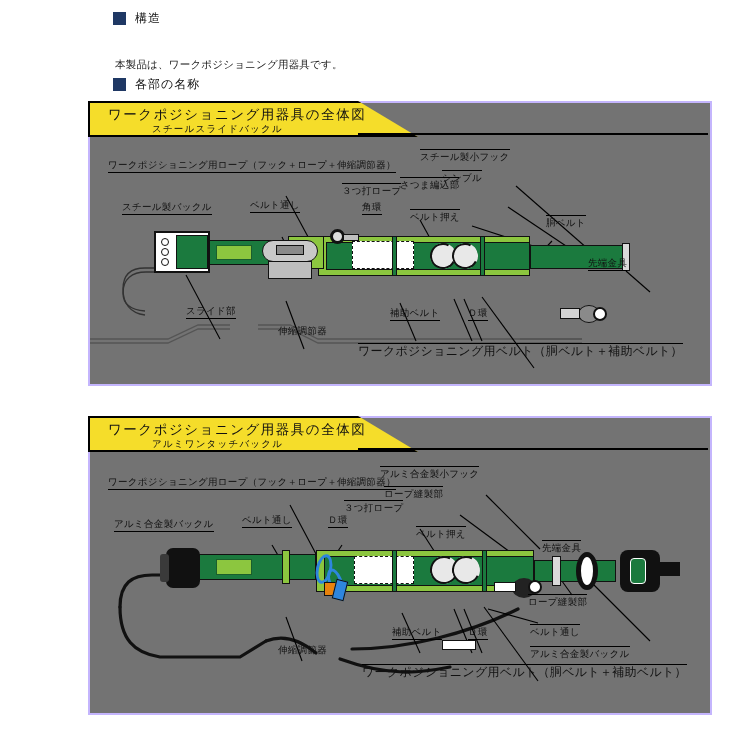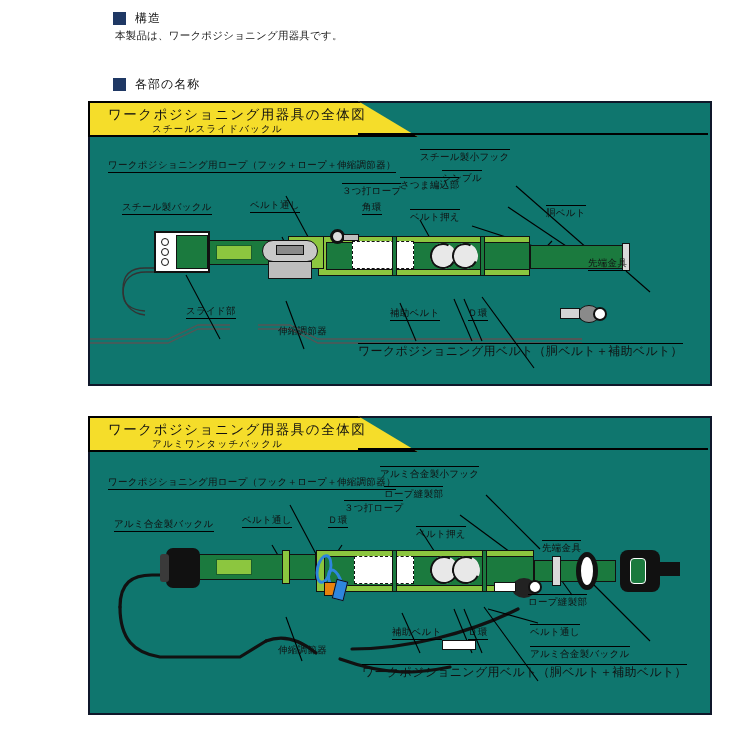--- a/index.html
+++ b/index.html
@@ -13,24 +13,24 @@
   .page{position:absolute;left:0;top:0;width:750px;height:750px;}
 
   
   .heading{position:absolute;display:flex;align-items:center;gap:9px;}
   .sq{width:13px;height:13px;background:#1f3864;display:block;}
   .heading .htxt{font-size:12px;color:#111;letter-spacing:1px;font-weight:400;}
   #heading-kozo{left:113px;top:10px;}
   #heading-kakubu{left:113px;top:76px;}
 
   .body-text{position:absolute;left:115px;top:28px;font-size:10.5px;line-height:14.2px;color:#1a1a1a;width:560px;letter-spacing:0.2px;}
-  .body-text div{white-space:nowrap;}
+  .body-text div{white-space:nowrap;margin-top:29px;}
 
   
-  .diagram{position:absolute;border:2px solid #0f172a;background:#0f766e;box-sizing:border-box;}
+  .diagram{position:absolute;border:2px solid #c4b5fd;background:#737373;box-sizing:border-box;}
   #diagram-1{left:88px;top:101px;width:624px;height:285px;}
   #diagram-2{left:88px;top:416px;width:624px;height:299px;}
 
   .banner{position:absolute;left:-2px;top:-2px;height:36px;width:330px;
     background:#f5dd2a;
     border-top:2px solid #000;border-left:2px solid #000;border-bottom:2px solid #000;
     box-sizing:border-box;
     -webkit-clip-path:polygon(0 0,270px 0,330px 100%,0 100%);
     clip-path:polygon(0 0,270px 0,330px 100%,0 100%);
   }
@@ -177,21 +177,21 @@
       <div class="lbl ul" style="left:18px;top:22px;">ワークポジショニング用ロープ（フック＋ロープ＋伸縮調節器）</div>
       <div class="lbl ol" style="left:252px;top:46px;">３つ打ロープ</div>
       <div class="lbl ol" style="left:330px;top:12px;">スチール製小フック</div>
       <div class="lbl ol" style="left:352px;top:33px;">シンブル</div>
       <div class="lbl ol" style="left:310px;top:40px;">さつま編込部</div>
 
       <div class="lbl ul" style="left:32px;top:64px;">スチール製バックル</div>
       <div class="lbl ul" style="left:160px;top:62px;">ベルト通し</div>
       <div class="lbl ul" style="left:272px;top:64px;">角環</div>
       <div class="lbl ol" style="left:320px;top:72px;">ベルト押え</div>
-      <div class="lbl ol" style="left:456px;top:68px;">胴ベルト</div>
+      <div class="lbl ol" style="left:456px;top:78px;">胴ベルト</div>
       <div class="lbl ul" style="left:498px;top:120px;">先端金具</div>
 
       <div class="lbl ul" style="left:96px;top:168px;">スライド部</div>
       <div class="lbl" style="left:188px;top:188px;">伸縮調節器</div>
       <div class="lbl ul" style="left:300px;top:170px;">補助ベルト</div>
       <div class="lbl ul" style="left:378px;top:170px;">Ｄ環</div>
       <div class="lbl ol big" style="left:268px;top:206px;">ワークポジショニング用ベルト（胴ベルト＋補助ベルト）</div>
 
     </div>
   </div>

